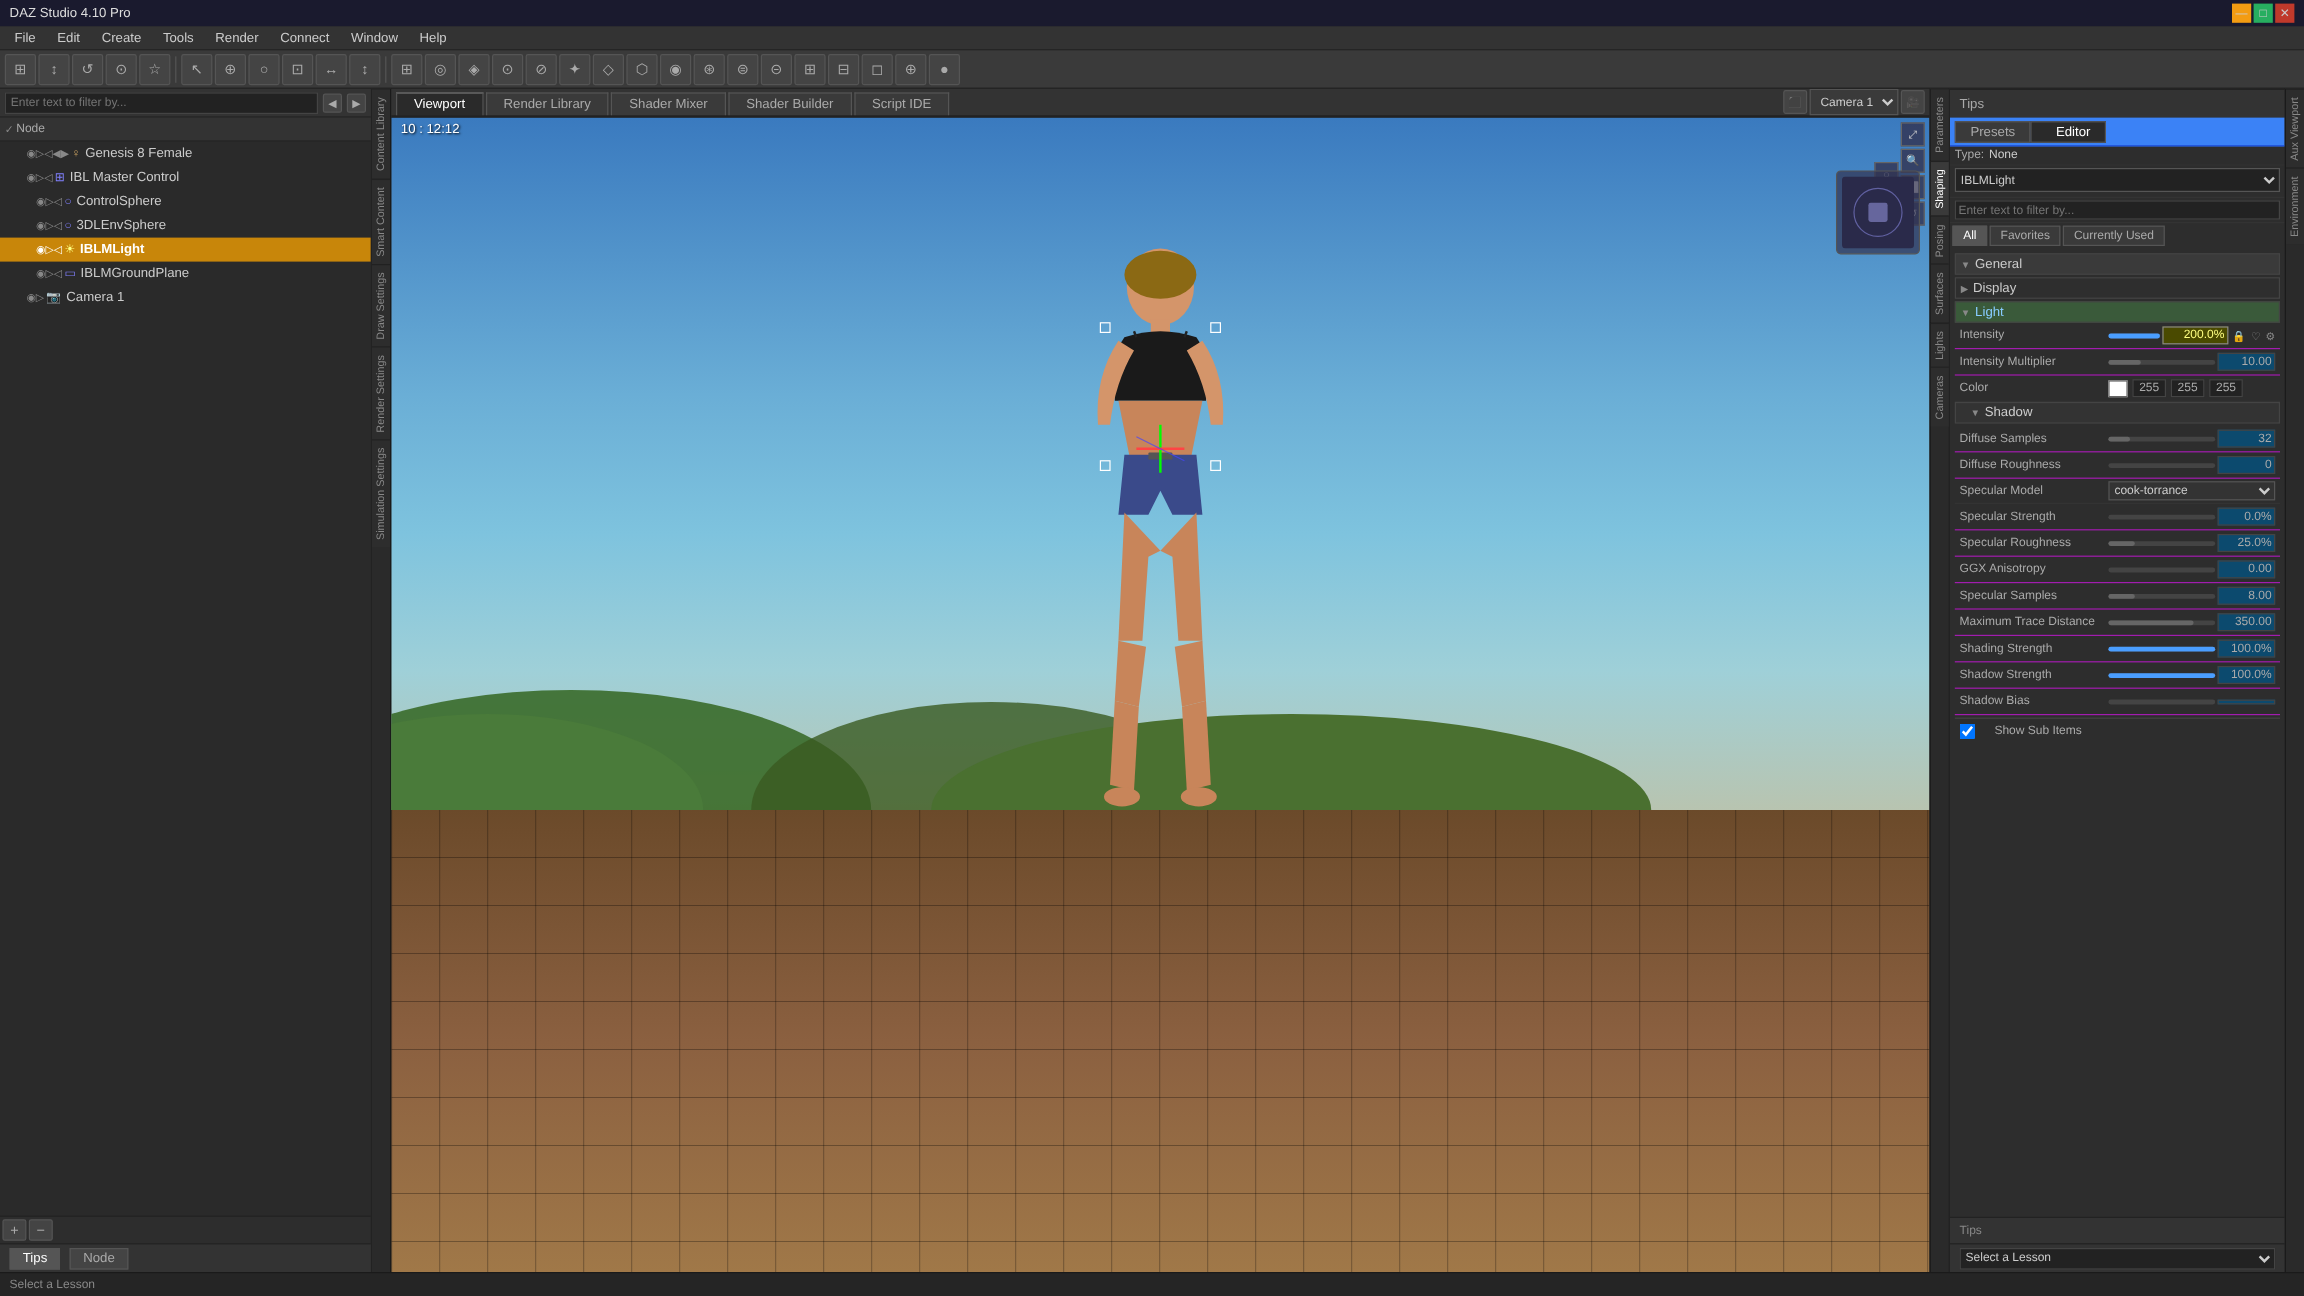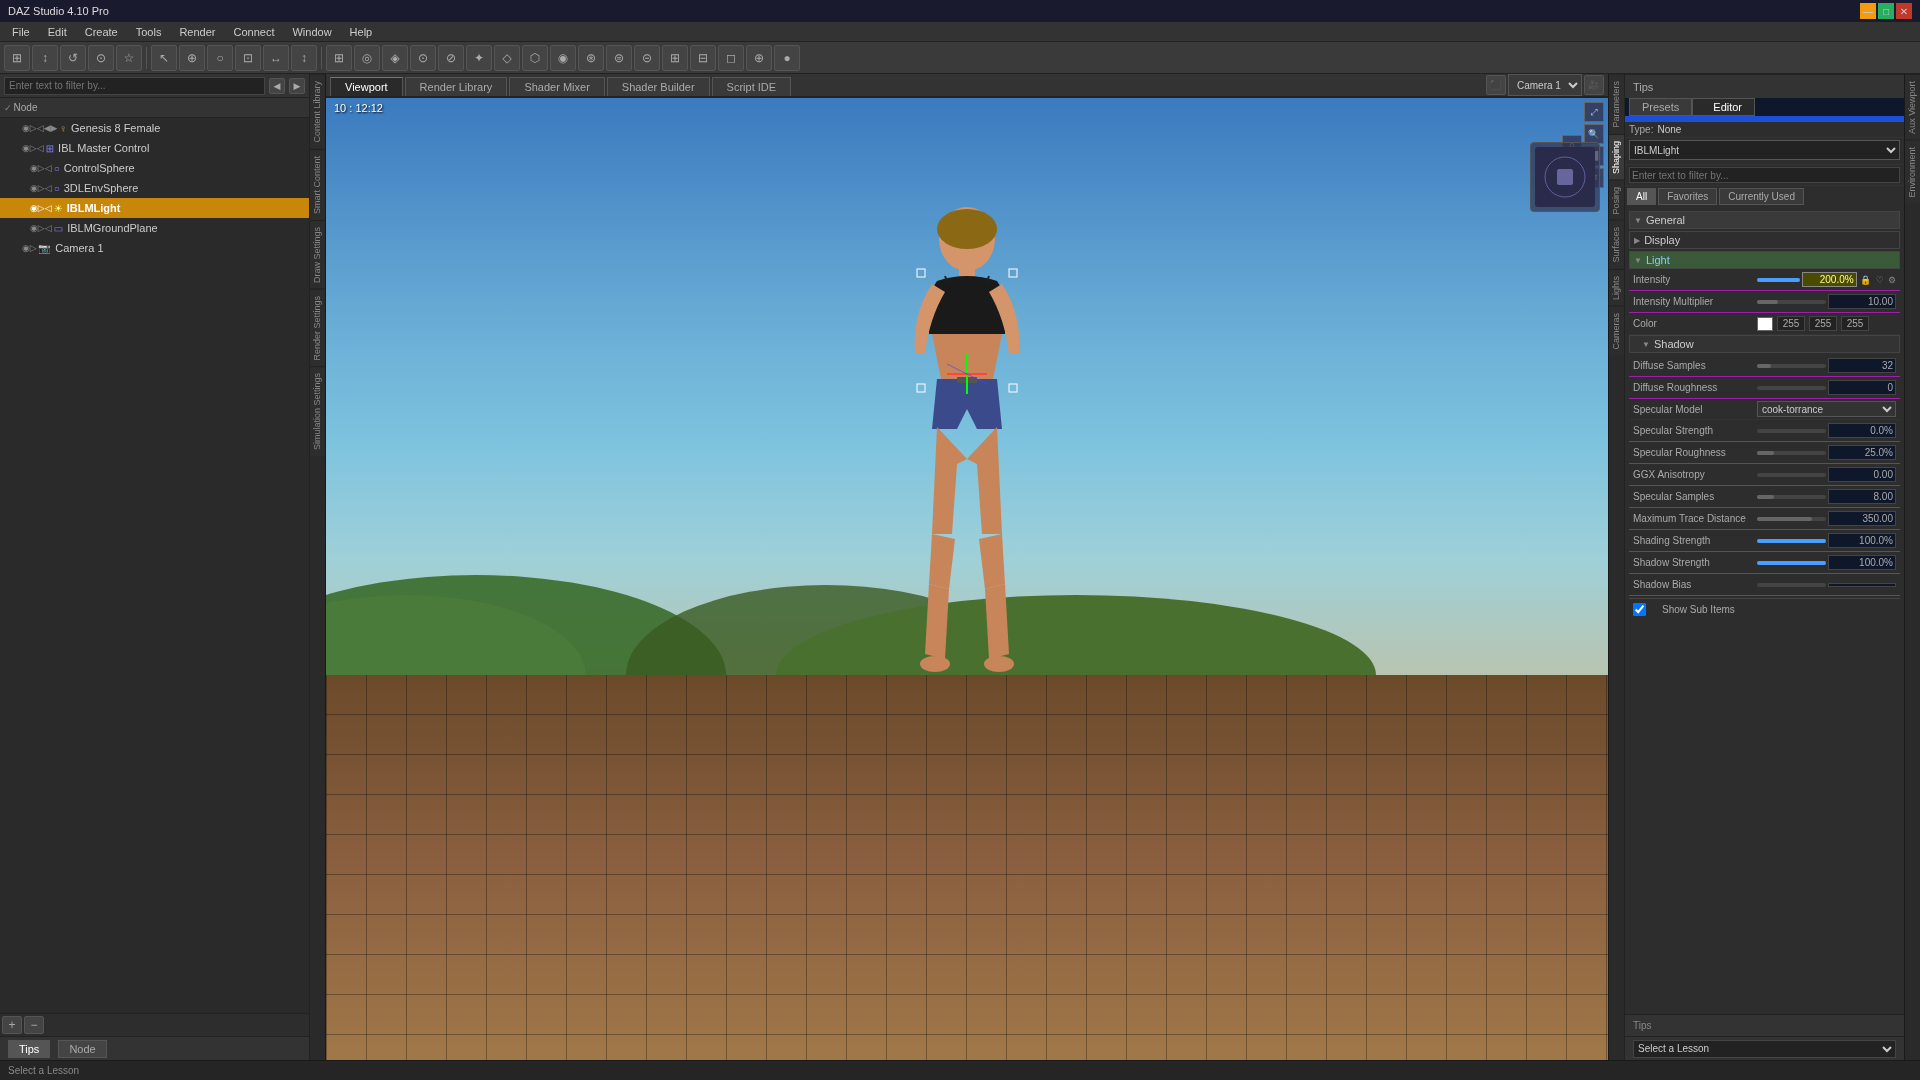--- a/index.html
+++ b/index.html
@@ -272,24 +272,24 @@
       background: #2d2d2d;
       display: flex;
       flex-direction: column;
       flex-shrink: 0;
       border-left: 1px solid #222;
       overflow: hidden;
     }
 
     .right-tabs {
       height: 24px;
-      background: #0f172a;
-      display: flex;
-      align-items: center;
-      border-bottom: 6px solid #1d4ed8;
+      background: #3b82f6;
+      display: flex;
+      align-items: center;
+      border-bottom: 1px solid #1d4ed8;
       padding: 0 4px;
     }
     .right-tab {
       padding: 2px 12px;
       background: #3a3a3a;
       border: 1px solid #555;
       color: #aaa;
       cursor: pointer;
       font-size: 11px;
     }
@@ -343,25 +343,25 @@
       border-radius: 2px;
       position: relative;
     }
     .prop-slider-fill {
       height: 100%;
       background: #666;
       border-radius: 2px;
     }
     .prop-slider-fill.accent { background: #4a9eff; }
     .prop-value {
-      width: 68px;
+      width: 48px;
       text-align: right;
       font-size: 10px;
       color: #aaa;
-      background: #0f172a;
+      background: #0c4a6e;
       border: 1px solid #444;
       padding: 1px 2px;
     }
 
     .light-name-selector {
       height: 20px;
       background: #222;
       border: 1px solid #555;
       color: #ccc;
       font-size: 10px;

